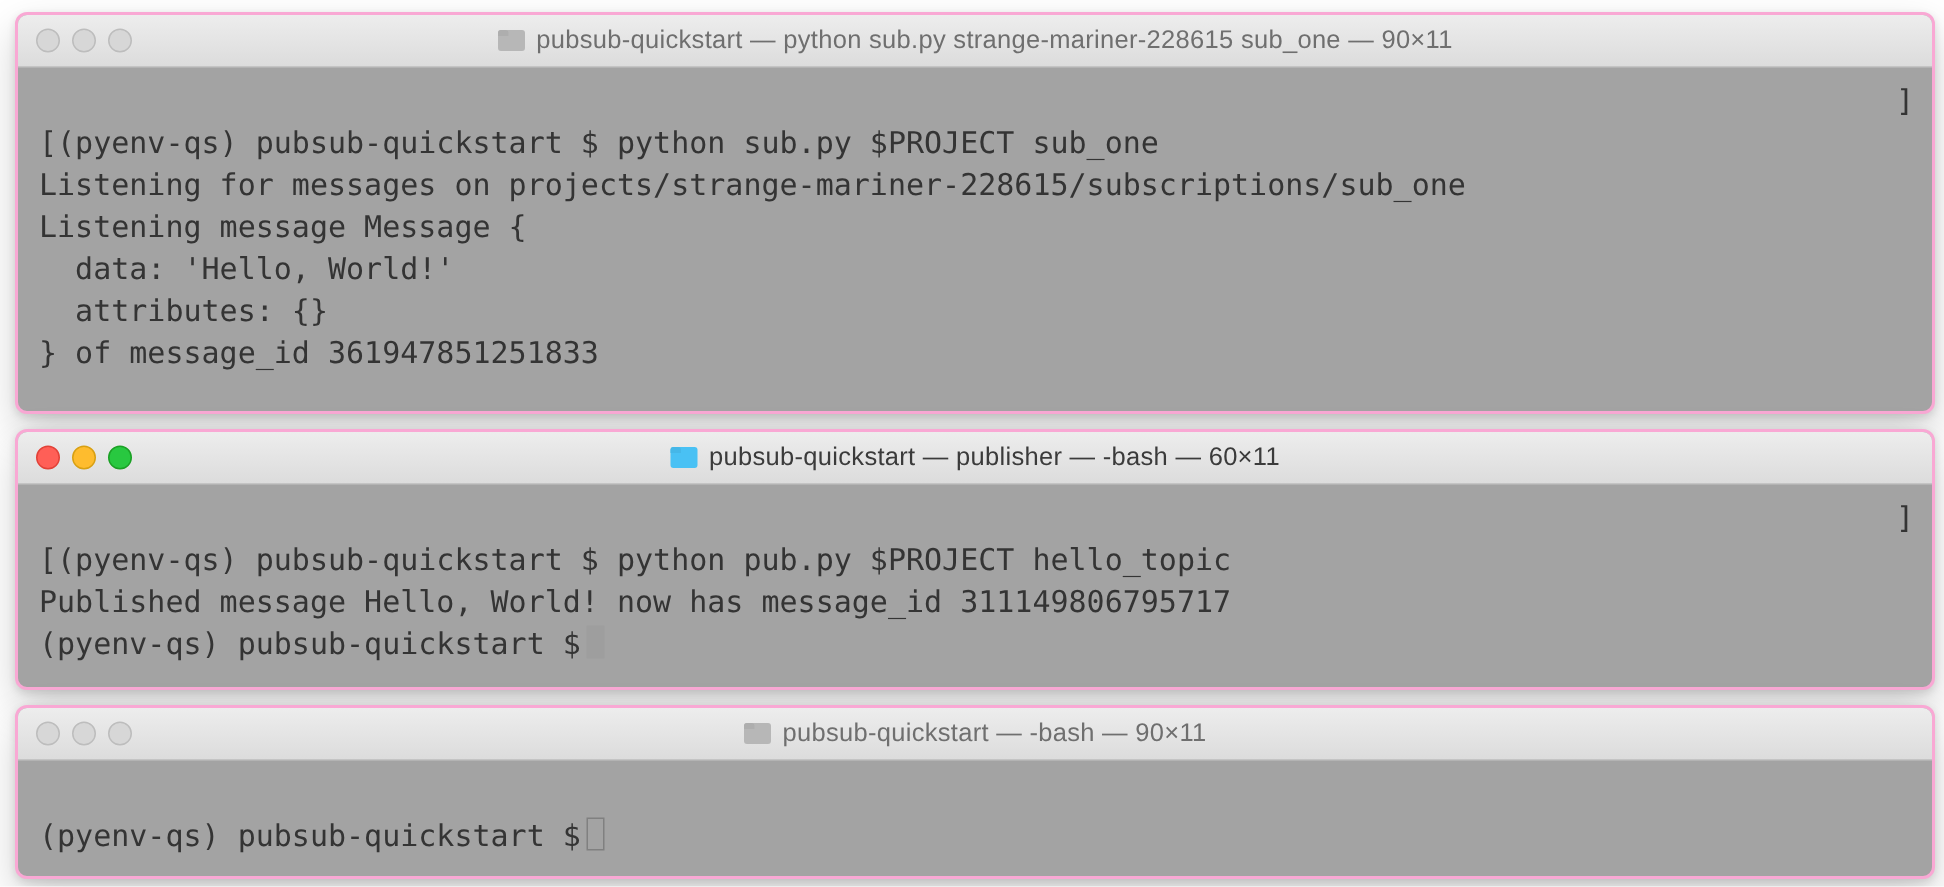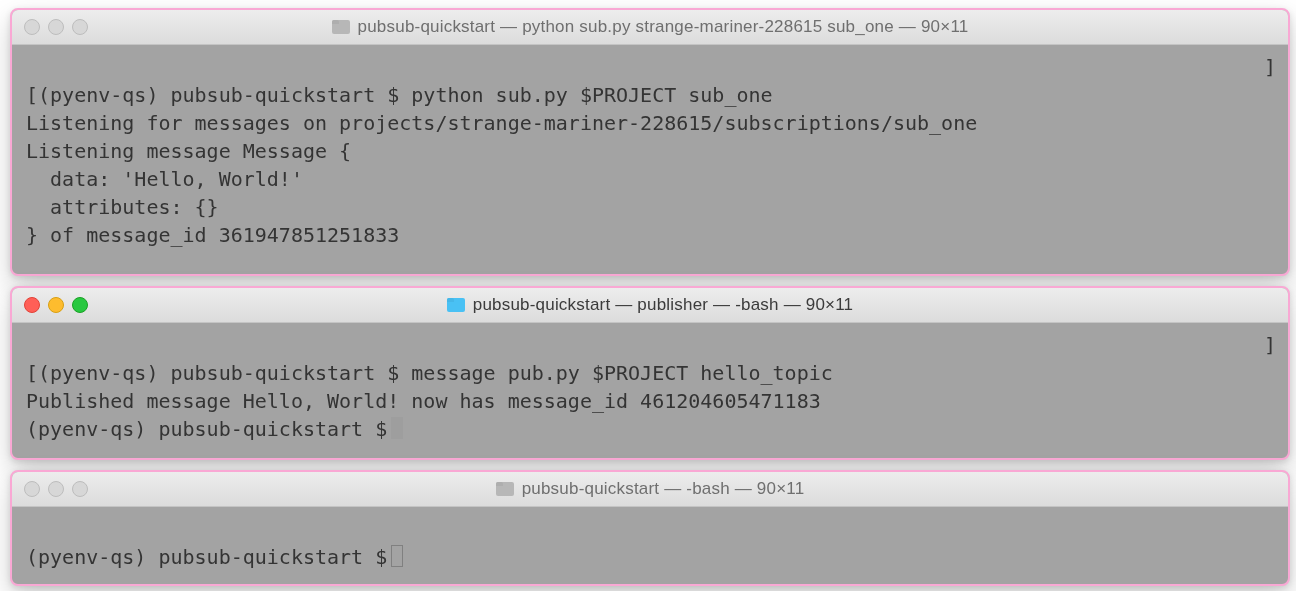--- a/index.html
+++ b/index.html
@@ -89,26 +89,26 @@
 
   <div class="win" style="left:10px;top:286px;width:1276px;height:170px">
     <div class="titlebar">
       <div class="traffic">
         <div class="dot close-a"></div>
         <div class="dot min-a"></div>
         <div class="dot max-a"></div>
       </div>
       <div class="titlecenter active">
         <span class="fold fold-blue"></span>
-        <span>pubsub-quickstart — publisher — -bash — 90×11</span>
+        <span>pubsub-quickstart — publisher — -bash — 60×11</span>
       </div>
     </div>
     <div class="termbody">
-<span class="rbrack">]</span><span>[(pyenv-qs) pubsub-quickstart $ message pub.py $PROJECT hello_topic</span>
-<span>Published message Hello, World! now has message_id 461204605471183</span>
+<span class="rbrack">]</span><span>[(pyenv-qs) pubsub-quickstart $ python pub.py $PROJECT hello_topic</span>
+<span>Published message Hello, World! now has message_id 311149806795717</span>
 <span>(pyenv-qs) pubsub-quickstart $</span><span class="cursor-block"></span>
 </div>
   </div>
 
   <div class="win" style="left:10px;top:470px;width:1276px;height:112px">
     <div class="titlebar">
       <div class="traffic">
         <div class="dot dot-inactive"></div>
         <div class="dot dot-inactive"></div>
         <div class="dot dot-inactive"></div>

